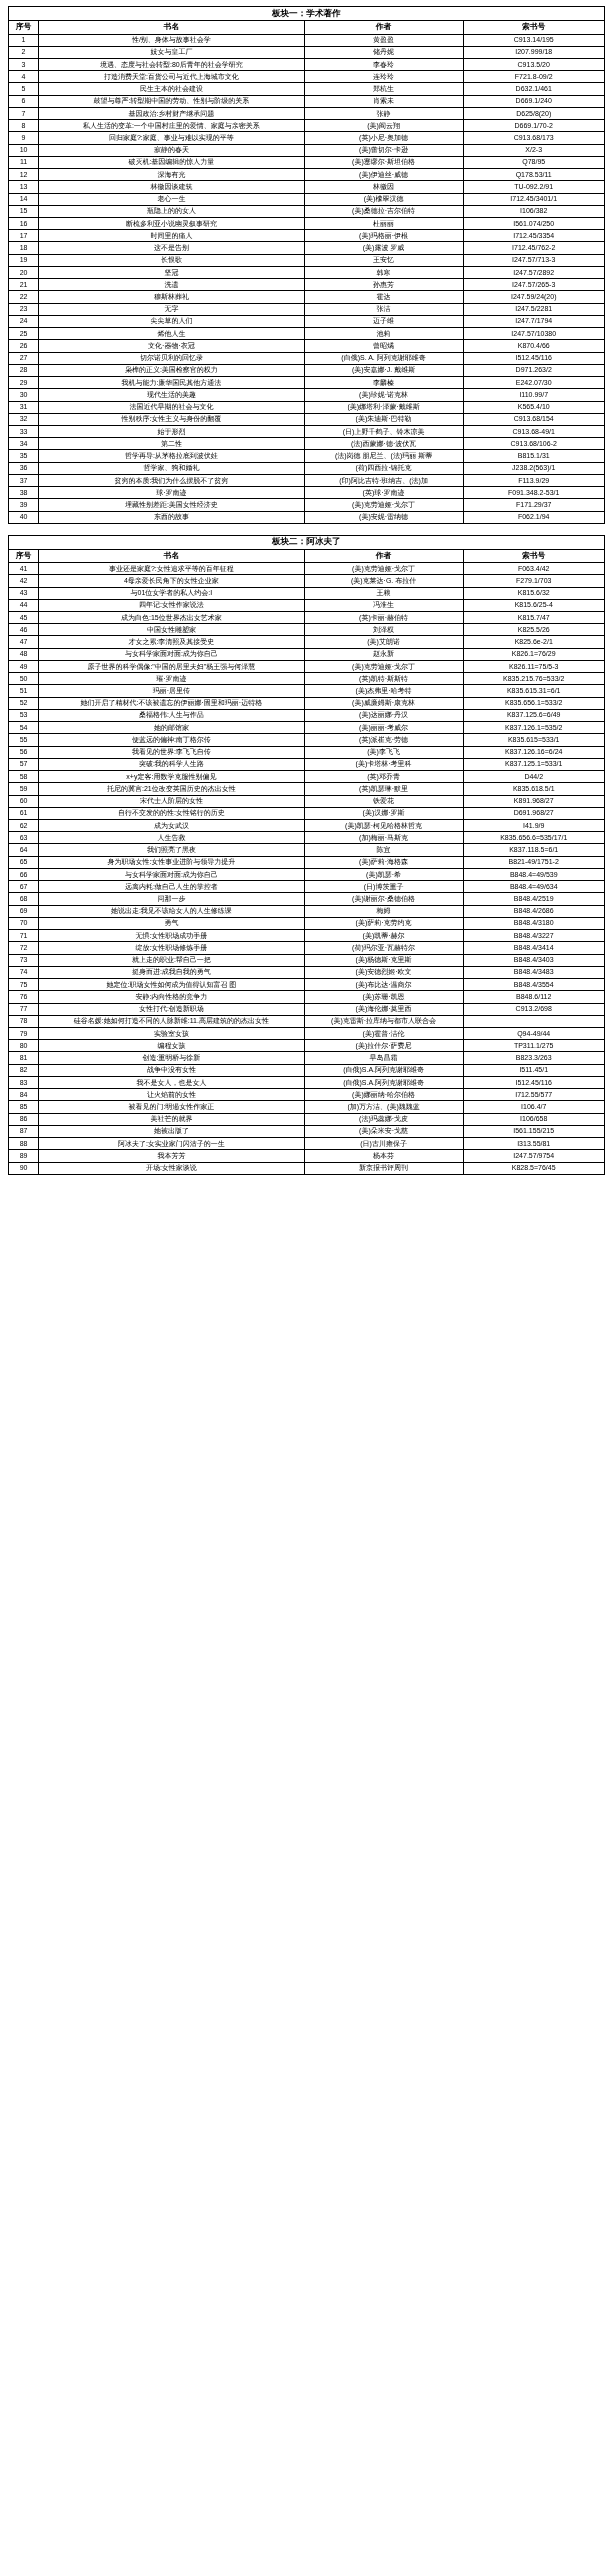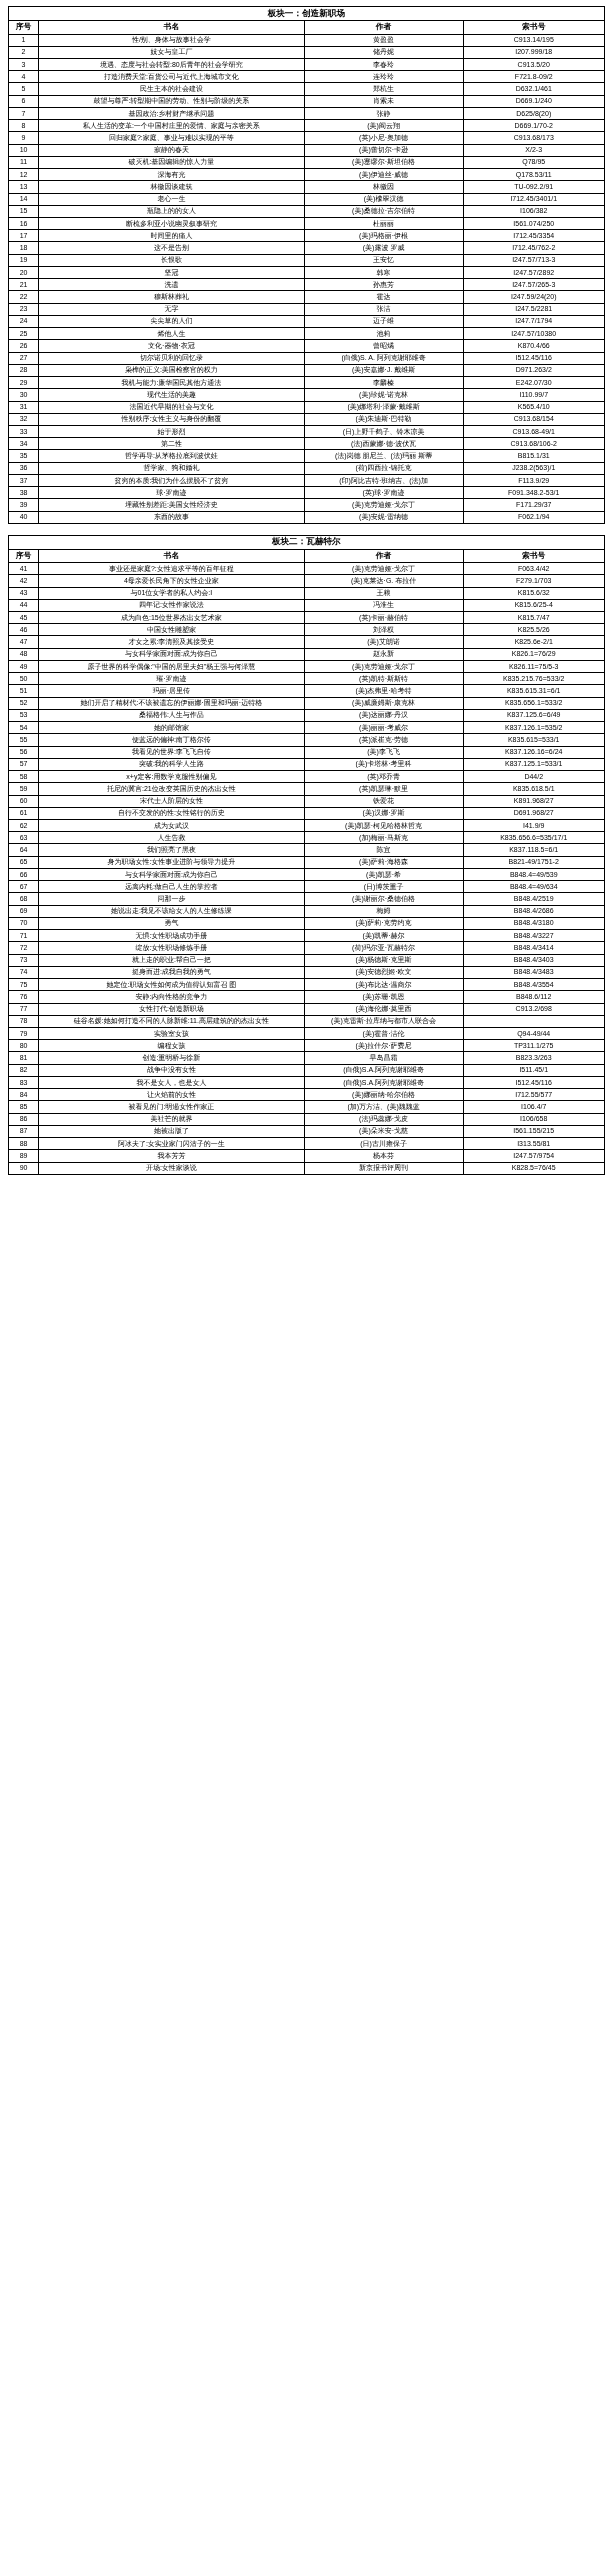--- a/index.html
+++ b/index.html
@@ -58,21 +58,21 @@
   <div class="section-wrap">
     <table class="booklist">
       <colgroup>
         <col class="col-no">
           <col class="col-title">
           <col class="col-author">
           <col class="col-code">
       </colgroup>
       <tbody>
           <tr class="section-title-row">
-            <td colspan="4">板块一：创造新职场</td>
+            <td colspan="4">板块一：学术著作</td>
           </tr>
           <tr class="header-row">
             <th class="col-no">序号</th>
             <th class="col-title">书名</th>
             <th class="col-author">作者</th>
             <th class="col-code">索书号</th>
           </tr>
           <tr>
             <td class="col-no">1</td>
             <td class="col-title" style="text-align: center;">性/别、身体与故事社会学</td>
@@ -322,21 +322,21 @@
   <div class="section-wrap">
     <table class="booklist">
       <colgroup>
         <col class="col-no">
           <col class="col-title">
           <col class="col-author">
           <col class="col-code">
       </colgroup>
       <tbody>
           <tr class="section-title-row">
-            <td colspan="4">板块二：瓦赫特尔</td>
+            <td colspan="4">板块二：阿冰夫了</td>
           </tr>
           <tr class="header-row">
             <th class="col-no">序号</th>
             <th class="col-title">书名</th>
             <th class="col-author">作者</th>
             <th class="col-code">索书号</th>
           </tr>
           <tr>
             <td class="col-no">41</td>
             <td class="col-title" style="text-align: center;">事业还是家庭?:女性追求平等的百年征程</td>

